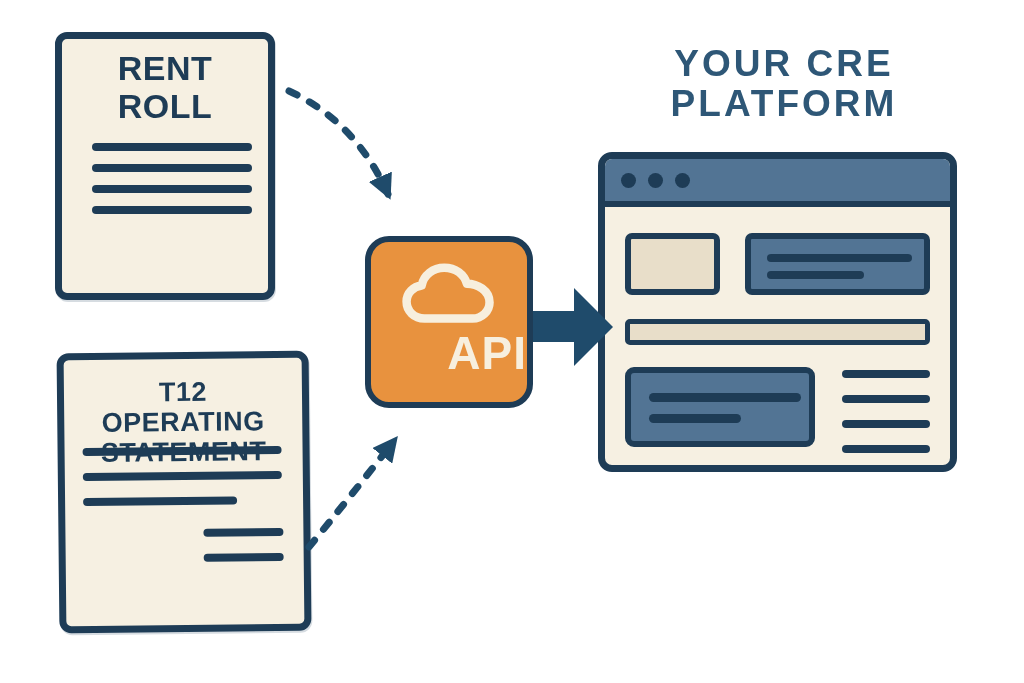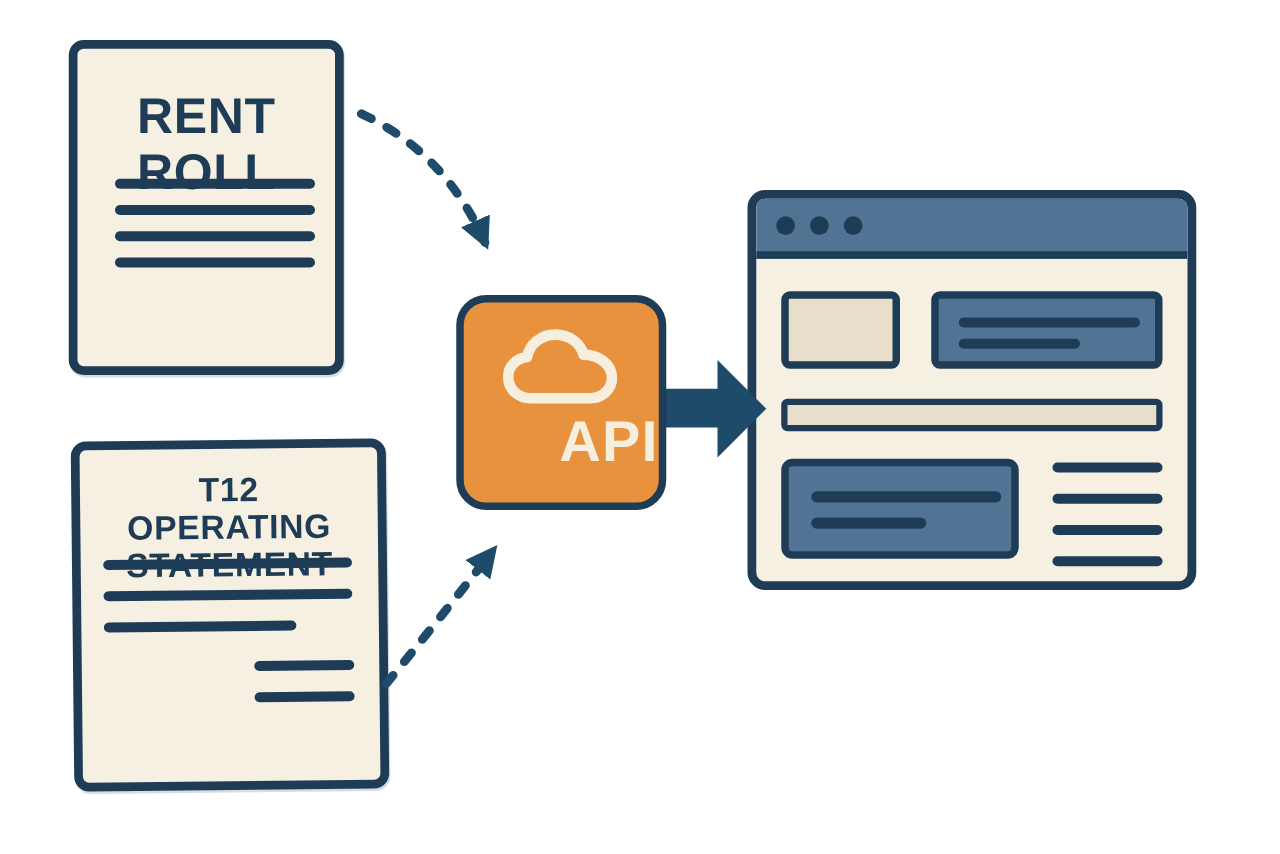--- a/index.html
+++ b/index.html
@@ -22,21 +22,21 @@
     position:absolute;background:var(--cream);
     border:7px solid var(--navy);border-radius:12px;box-sizing:border-box;
     box-shadow:1px 2px 0 rgba(30,60,86,.18);
   }
   .doc-rent{left:55px;top:32px;width:220px;height:268px;}
   .doc-t12{left:58px;top:352px;width:252px;height:280px;transform:rotate(-0.6deg);}
   .doc-title{
     margin:18px 10px 0 10px;text-align:center;color:var(--navy);
     font-weight:800;line-height:1.12;letter-spacing:.5px;
   }
-  .doc-rent .doc-title{font-size:40px;margin-top:32px;}
+  .doc-rent .doc-title{font-size:34px;margin-top:10px;}
   .doc-t12 .doc-title{font-size:27px;}
   .line{background:var(--navy);border-radius:5px;height:8px;}
   .doc-rent .lines{position:absolute;left:30px;right:30px;top:72px;}
   .doc-rent .line{position:absolute;left:0;width:160px;}
   .doc-t12 .line{position:absolute;}
   
   .api-box{
     position:absolute;left:365px;top:236px;width:168px;height:172px;
     background:var(--orange);border:6px solid var(--navy);border-radius:24px;
     box-sizing:border-box;z-index:4;text-align:right;
@@ -134,20 +134,21 @@
                C 5 33 12 26 21 25
                C 23 14 33 6 45 6
                C 57 6 66 13 69 23
                C 80 23 93 30 93 43
                C 93 52 85 60 75 60
                Z"></path>
     </svg>
     <div class="api-label">API</div>
   </div>
 
+  <div class="platform-heading">YOUR CRE PLATFORM</div>
 
   <div class="browser">
     <div class="titlebar">
       <div class="dot"></div>
       <div class="dot"></div>
       <div class="dot"></div>
     </div>
     <div class="content">
       <div class="row1">
         <div class="box box-tan"></div>

